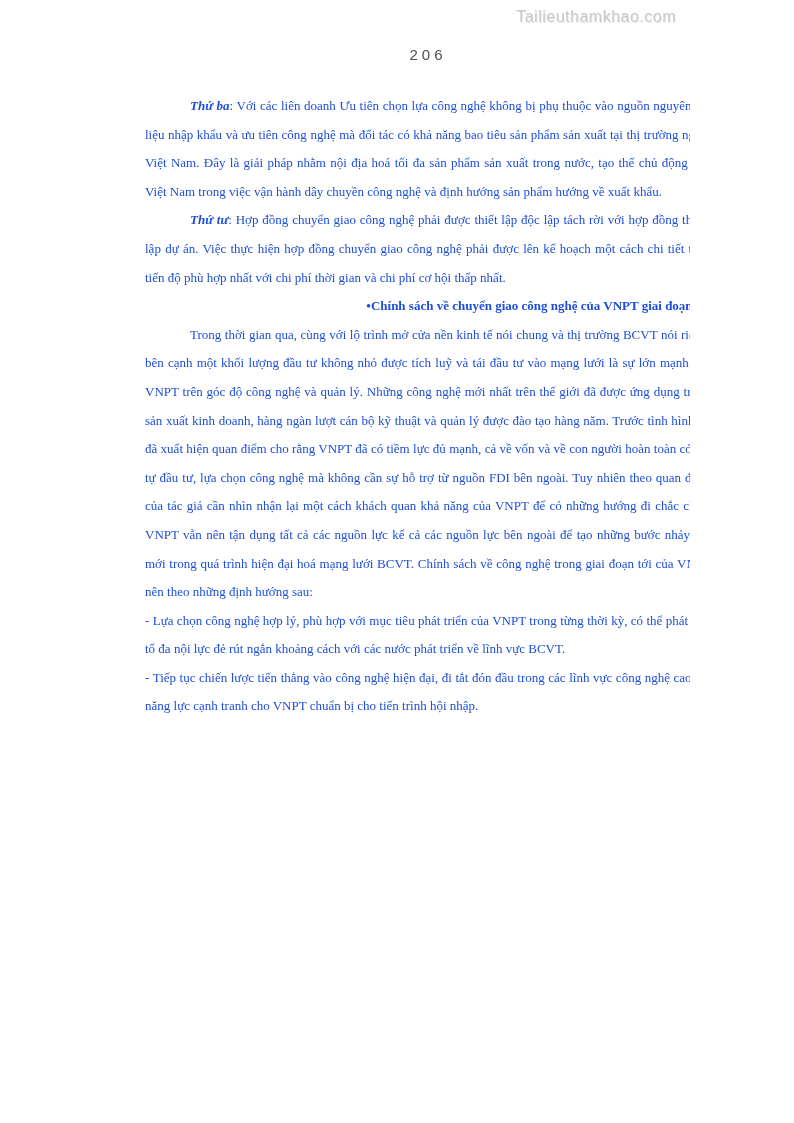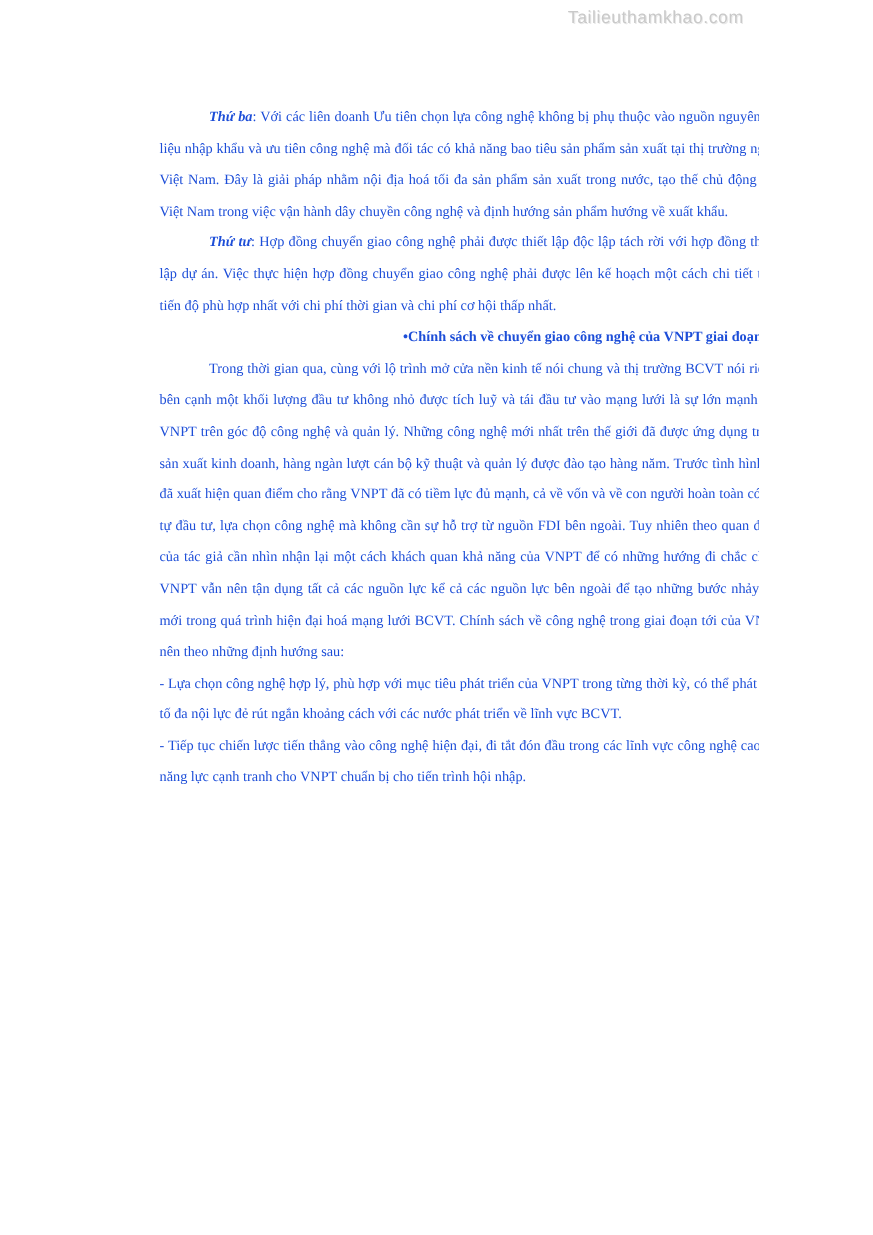--- a/index.html
+++ b/index.html
@@ -58,20 +58,21 @@
   }
   p.dash-item { text-indent: 0; }
 </style>
 </head>
 <body>
 
 <div class="page">
 
   <div class="watermark">Tailieuthamkhao.com</div>
 
+  <div class="page-number">206</div>
 
   <div class="body-text">
 
     <p class="indent"><span class="lead">Thứ ba</span><span>: Với các liên doanh Ưu tiên chọn lựa công nghệ không bị phụ thuộc vào nguồn nguyên vật liệu nhập khẩu và ưu tiên công nghệ mà đối tác có khả năng bao tiêu sản phẩm sản xuất tại thị trường ngoài Việt Nam. Đây là giải pháp nhằm nội địa hoá tối đa sản phẩm sản xuất trong nước, tạo thế chủ động cho Việt Nam trong việc vận hành dây chuyền công nghệ và định hướng sản phẩm hướng về xuất khẩu.</span></p>
 
     <p class="indent"><span class="lead">Thứ tư</span><span>: Hợp đồng chuyển giao công nghệ phải được thiết lập độc lập tách rời với hợp đồng thành lập dự án. Việc thực hiện hợp đồng chuyển giao công nghệ phải được lên kế hoạch một cách chi tiết theo tiến độ phù hợp nhất với chi phí thời gian và chi phí cơ hội thấp nhất.</span></p>
 
     <p class="bullet-heading"><span class="bullet">•</span><span>Chính sách về chuyển giao công nghệ của VNPT giai đoạn tới</span></p>
 
     <p class="indent"><span>Trong thời gian qua, cùng với lộ trình mở cửa nền kinh tế nói chung và thị trường BCVT nói riêng, bên cạnh một khối lượng đầu tư không nhỏ được tích luỹ và tái đầu tư vào mạng lưới là sự lớn mạnh của VNPT trên góc độ công nghệ và quản lý. Những công nghệ mới nhất trên thế giới đã được ứng dụng trong sản xuất kinh doanh, hàng ngàn lượt cán bộ kỹ thuật và quản lý được đào tạo hàng năm. Trước tình hình đó đã xuất hiện quan điểm cho rằng VNPT đã có tiềm lực đủ mạnh, cả về vốn và về con người hoàn toàn có thể tự đầu tư, lựa chọn công nghệ mà không cần sự hỗ trợ từ nguồn FDI bên ngoài. Tuy nhiên theo quan điểm của tác giả cần nhìn nhận lại một cách khách quan khả năng của VNPT để có những hướng đi chắc chắn, VNPT vẫn nên tận dụng tất cả các nguồn lực kể cả các nguồn lực bên ngoài để tạo những bước nhảy vọt mới trong quá trình hiện đại hoá mạng lưới BCVT. Chính sách về công nghệ trong giai đoạn tới của VNPT nên theo những định hướng sau:</span></p>

